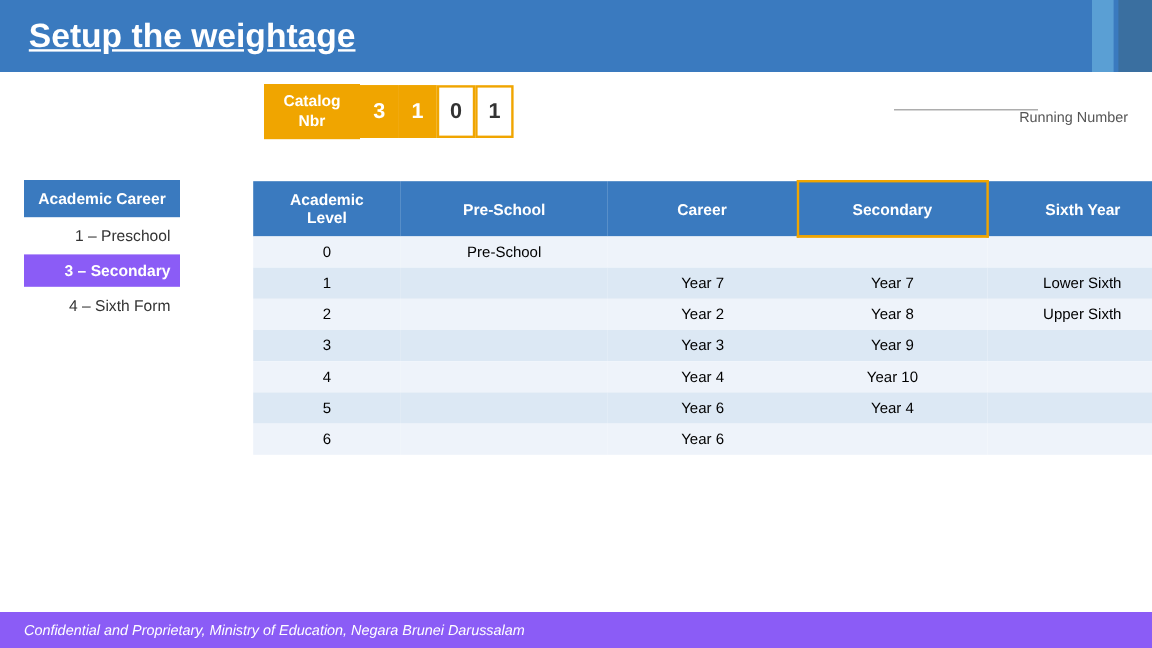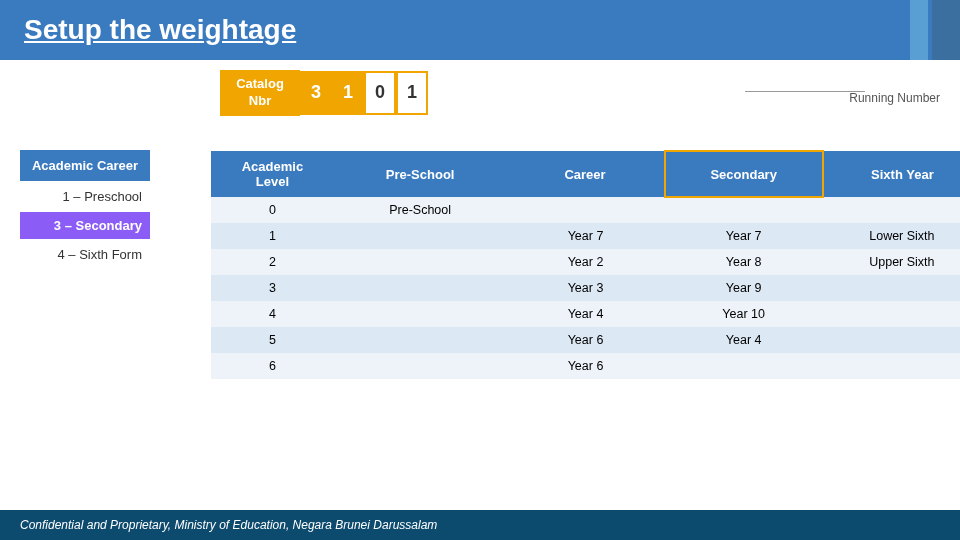--- a/index.html
+++ b/index.html
@@ -144,21 +144,21 @@
     .th-secondary {
       border: 2px solid #f0a500;
     }
 
     
     .footer {
       position: absolute;
       bottom: 0;
       left: 0;
       right: 0;
-      background: #0c4a6e;
+      background: #8b5cf6;
       color: #fff;
       font-size: 12px;
       padding: 8px 20px;
       font-style: italic;
     }
 
     
     .top-area {
       position: relative;
       height: 80px;

